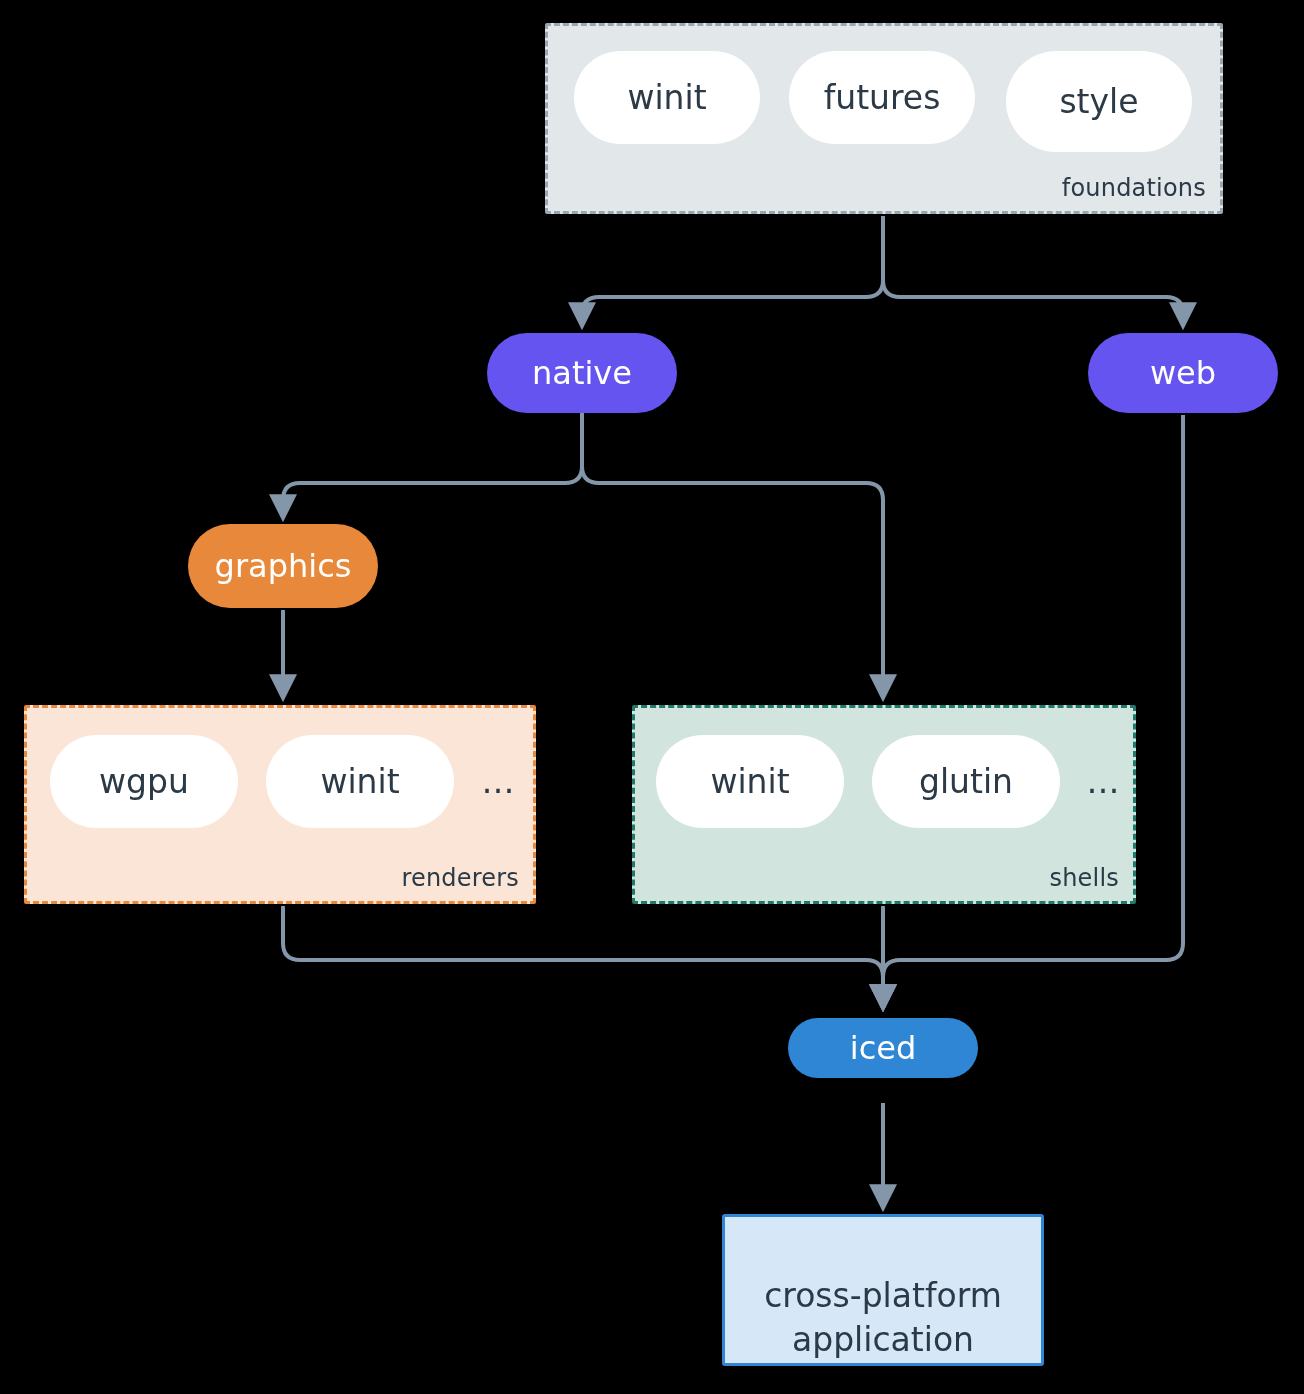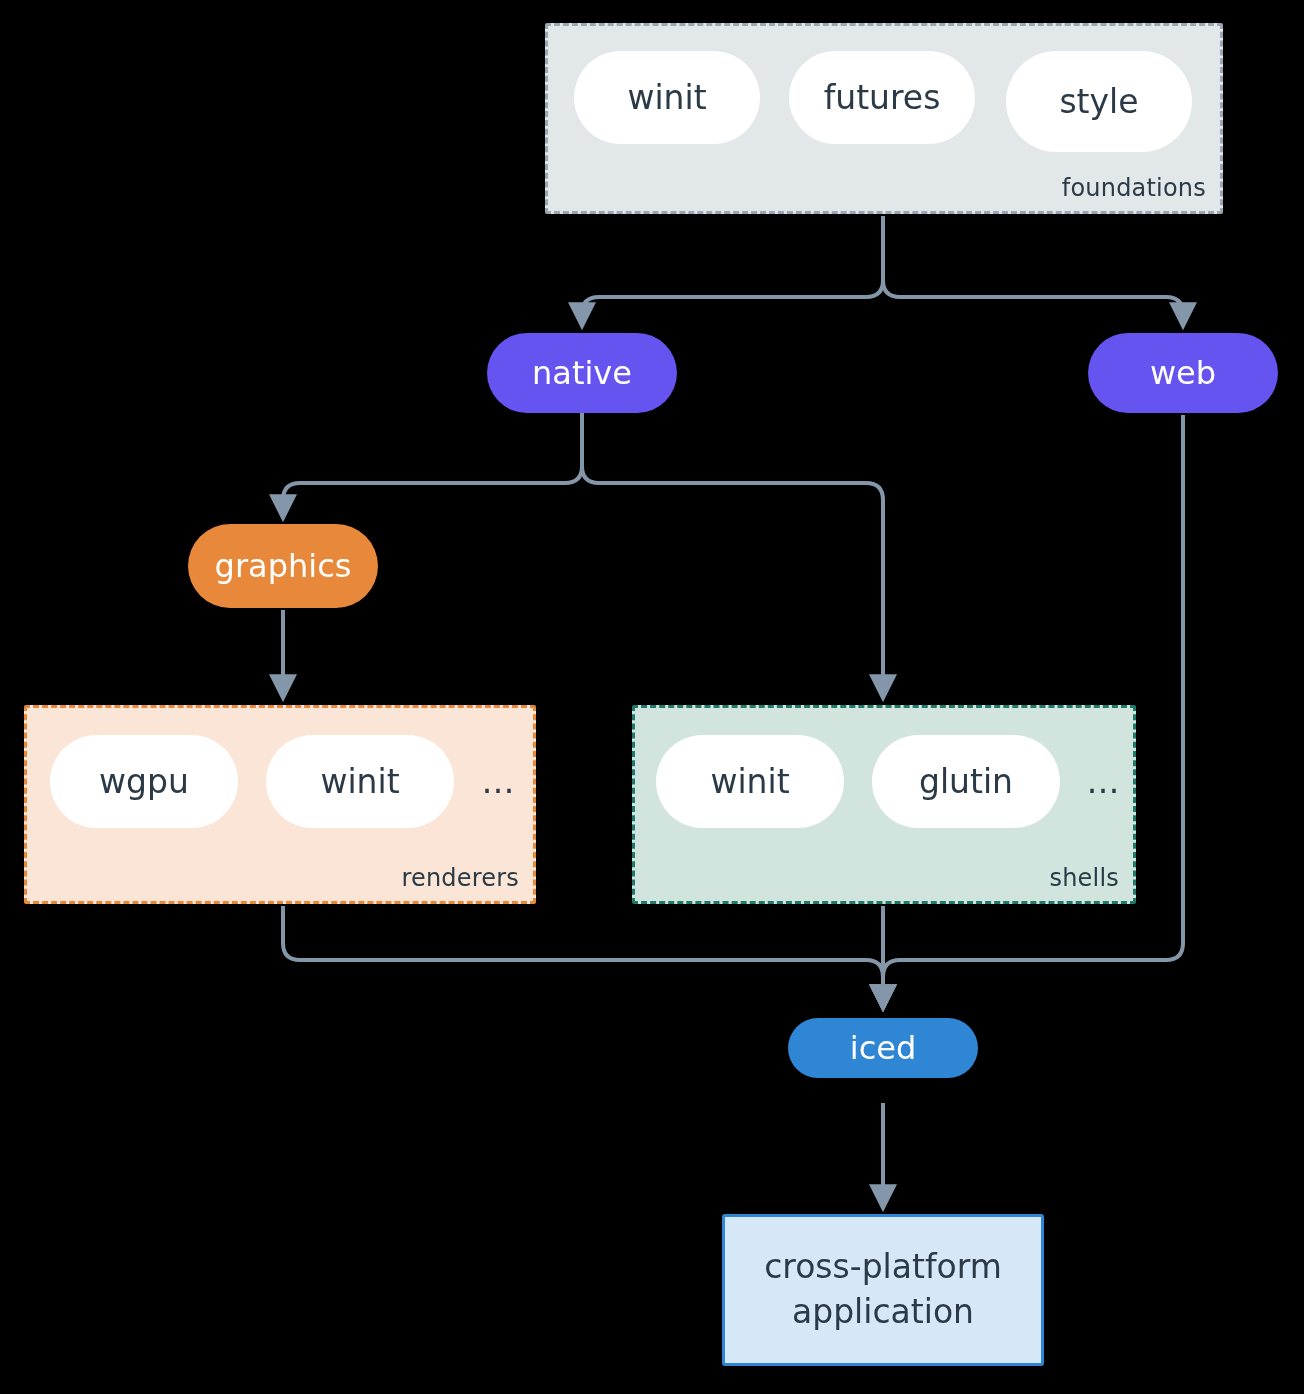--- a/index.html
+++ b/index.html
@@ -103,21 +103,21 @@
   
   .rect-node {
     position: absolute;
     box-sizing: border-box;
     background: #d6e7f8;
     border: 3px solid #2f86d4;
     border-radius: 3px;
     display: flex;
     flex-direction: column;
     align-items: center;
-    justify-content: center;
+    justify-content: flex-end;
     font-size: 33px;
     color: #2b3a46;
     line-height: 1.35;
     text-align: center;
   }
 </style>
 </head>
 <body>
 
 <div id="canvas">

